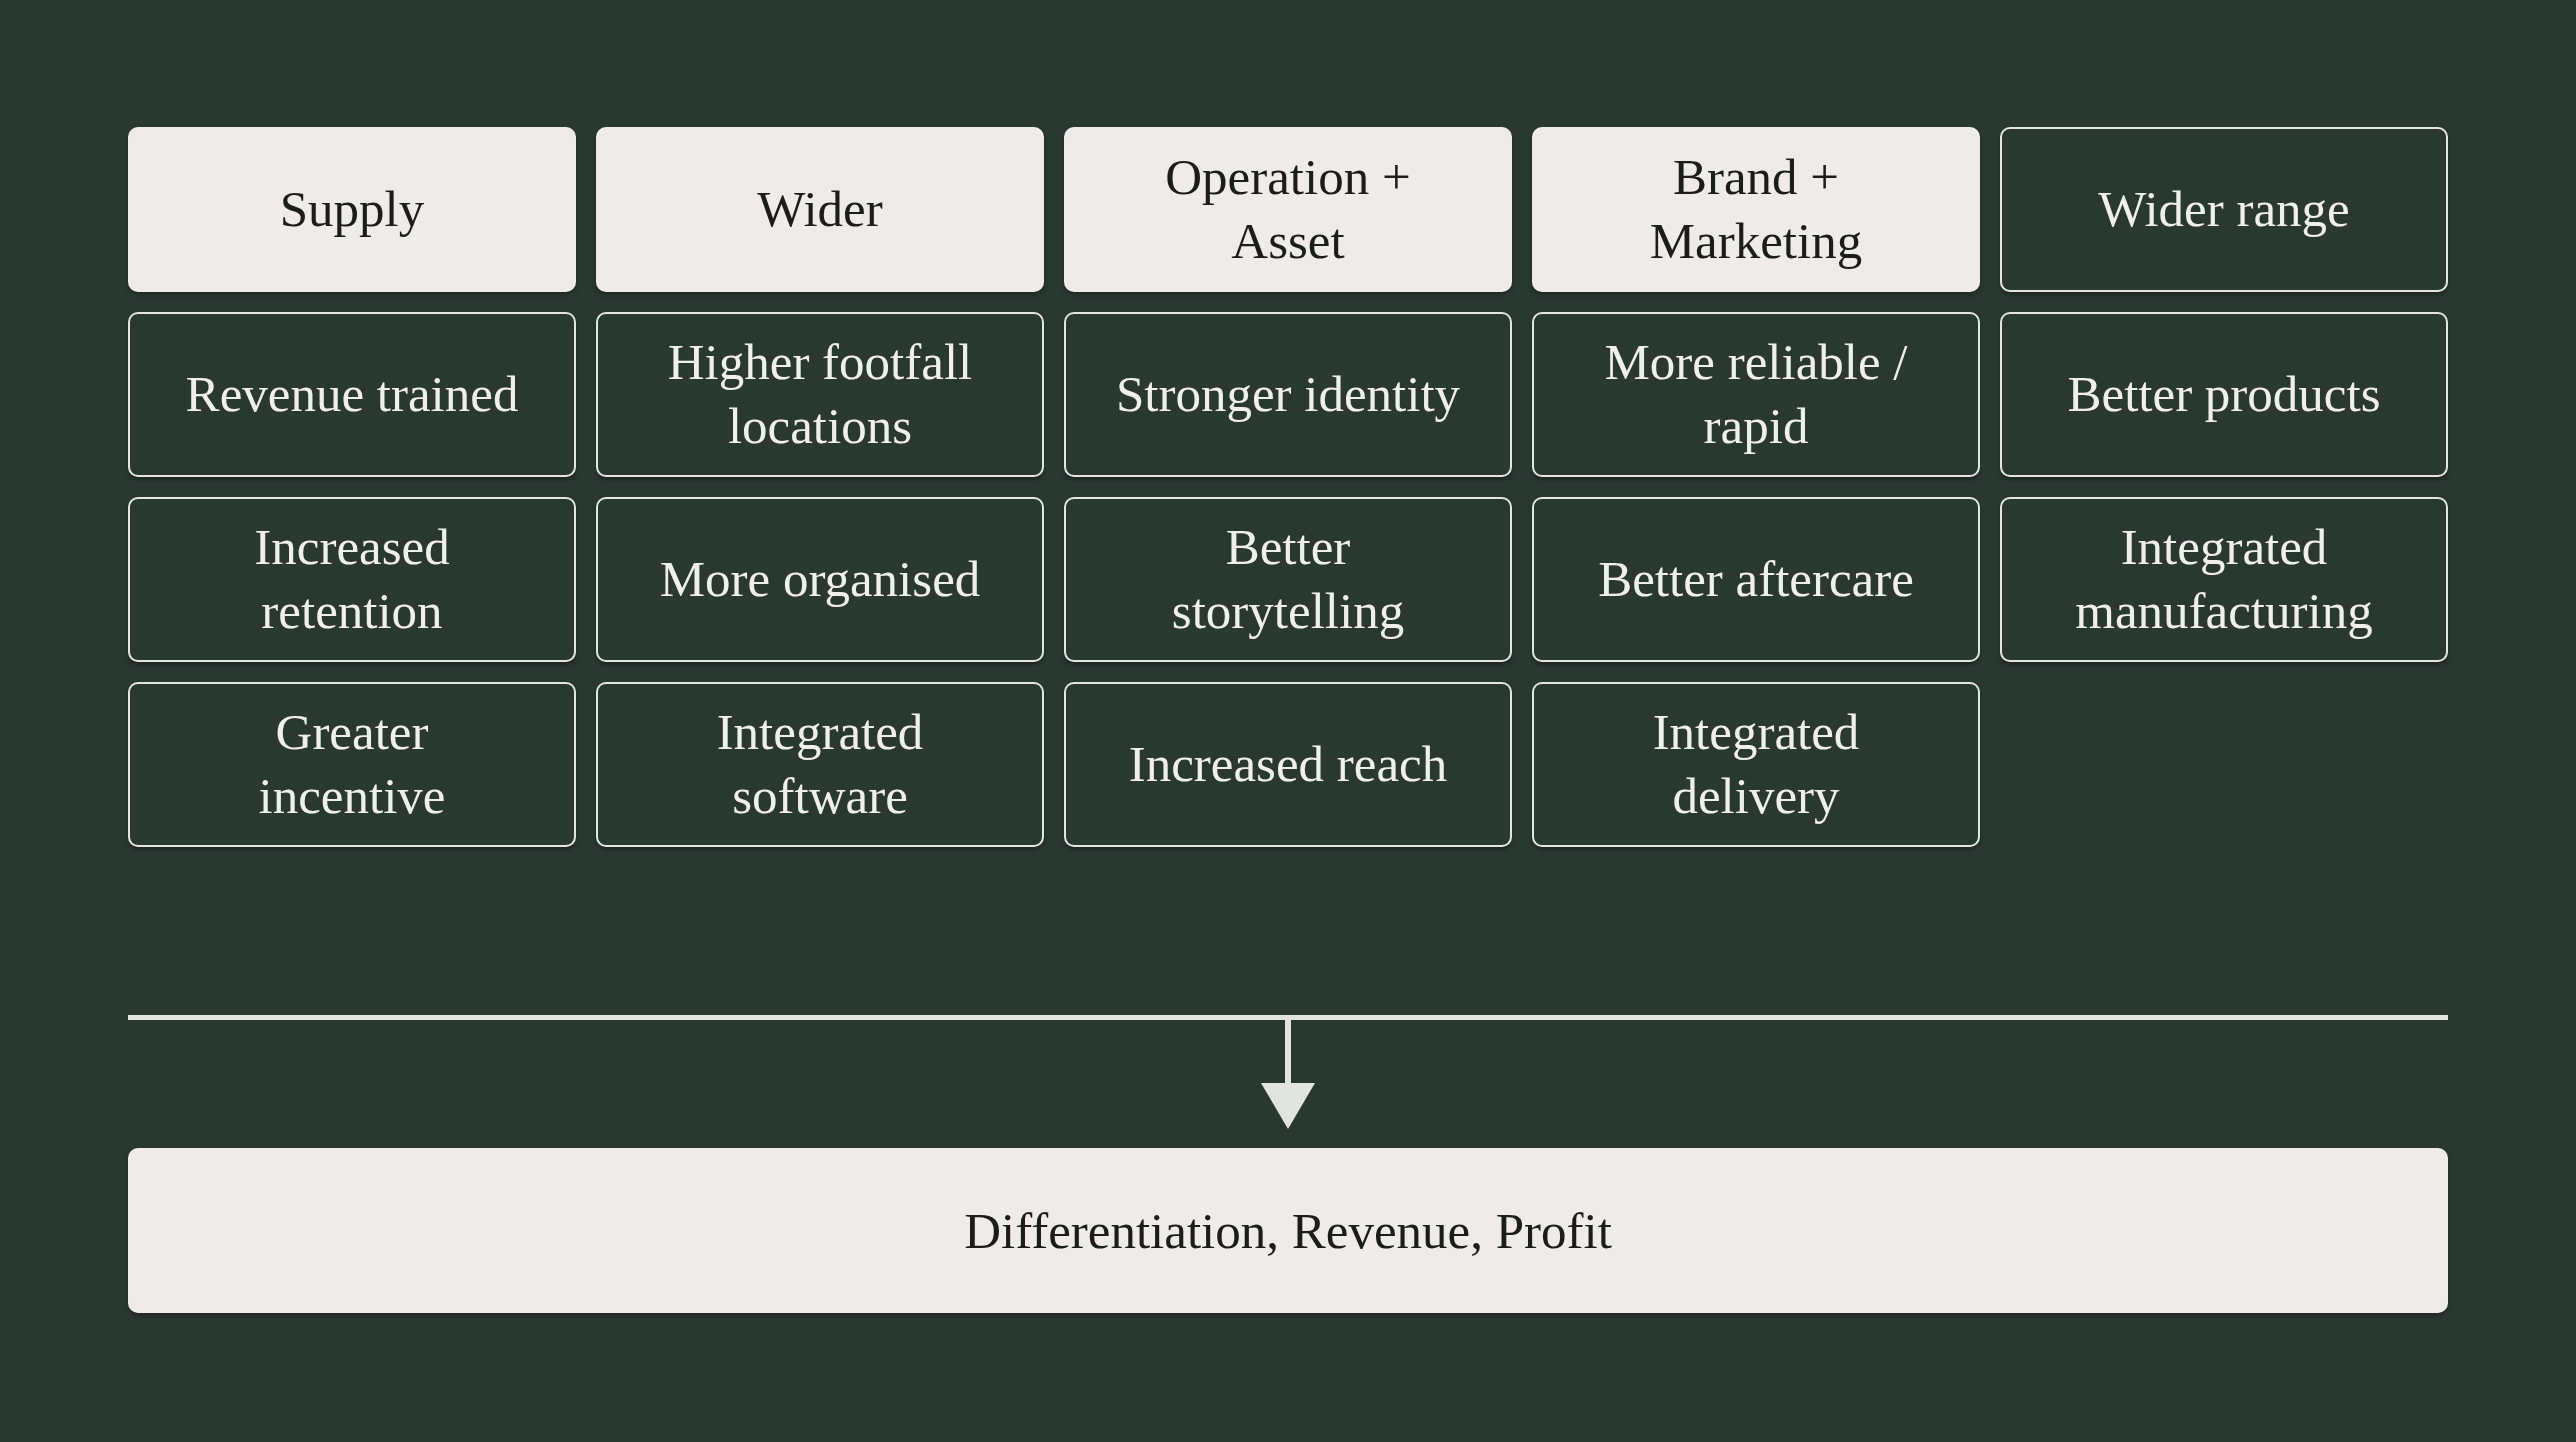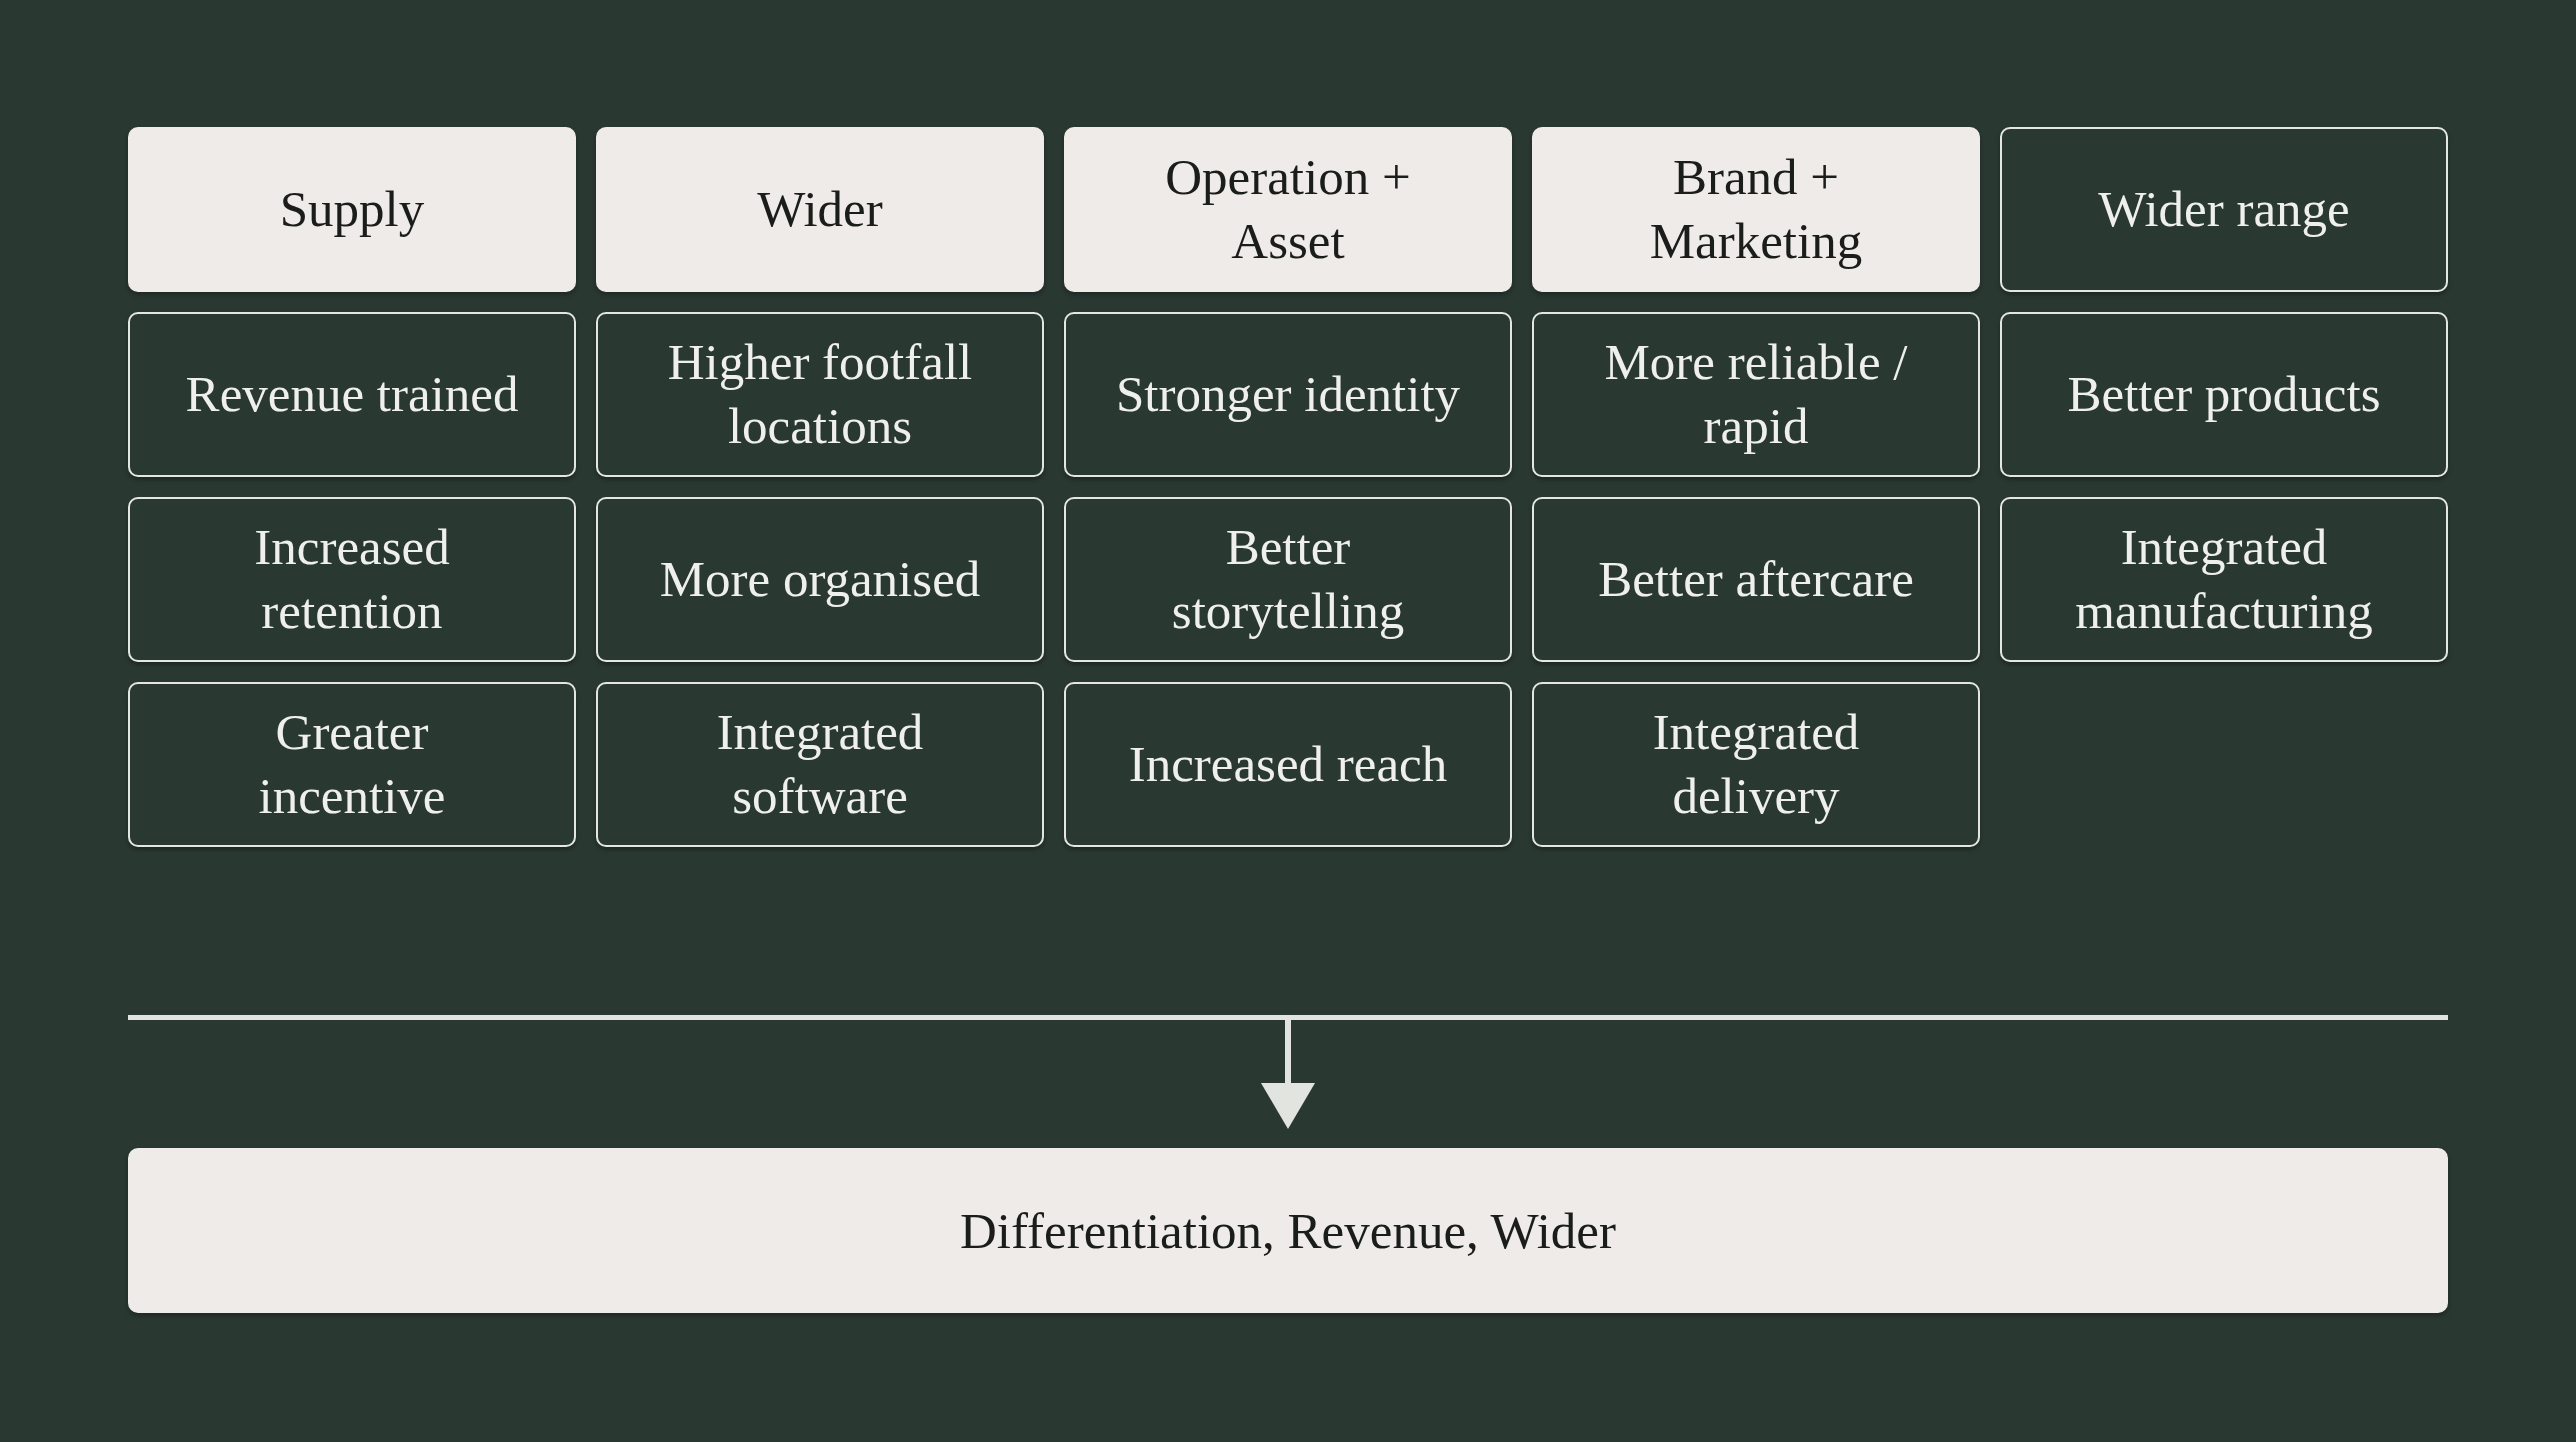--- a/index.html
+++ b/index.html
@@ -126,16 +126,16 @@
 software</div>
     <div class="card card-item">Increased reach</div>
     <div class="card card-item">Integrated
 delivery</div>
   </div>
 
   <div class="connector-line"></div>
   <div class="connector-stem"></div>
   <div class="connector-head"></div>
 
-  <div class="outcome">Differentiation, Revenue, Wider</div>
+  <div class="outcome">Differentiation, Revenue, Profit</div>
 
 </div>
 
 
 </body></html>

